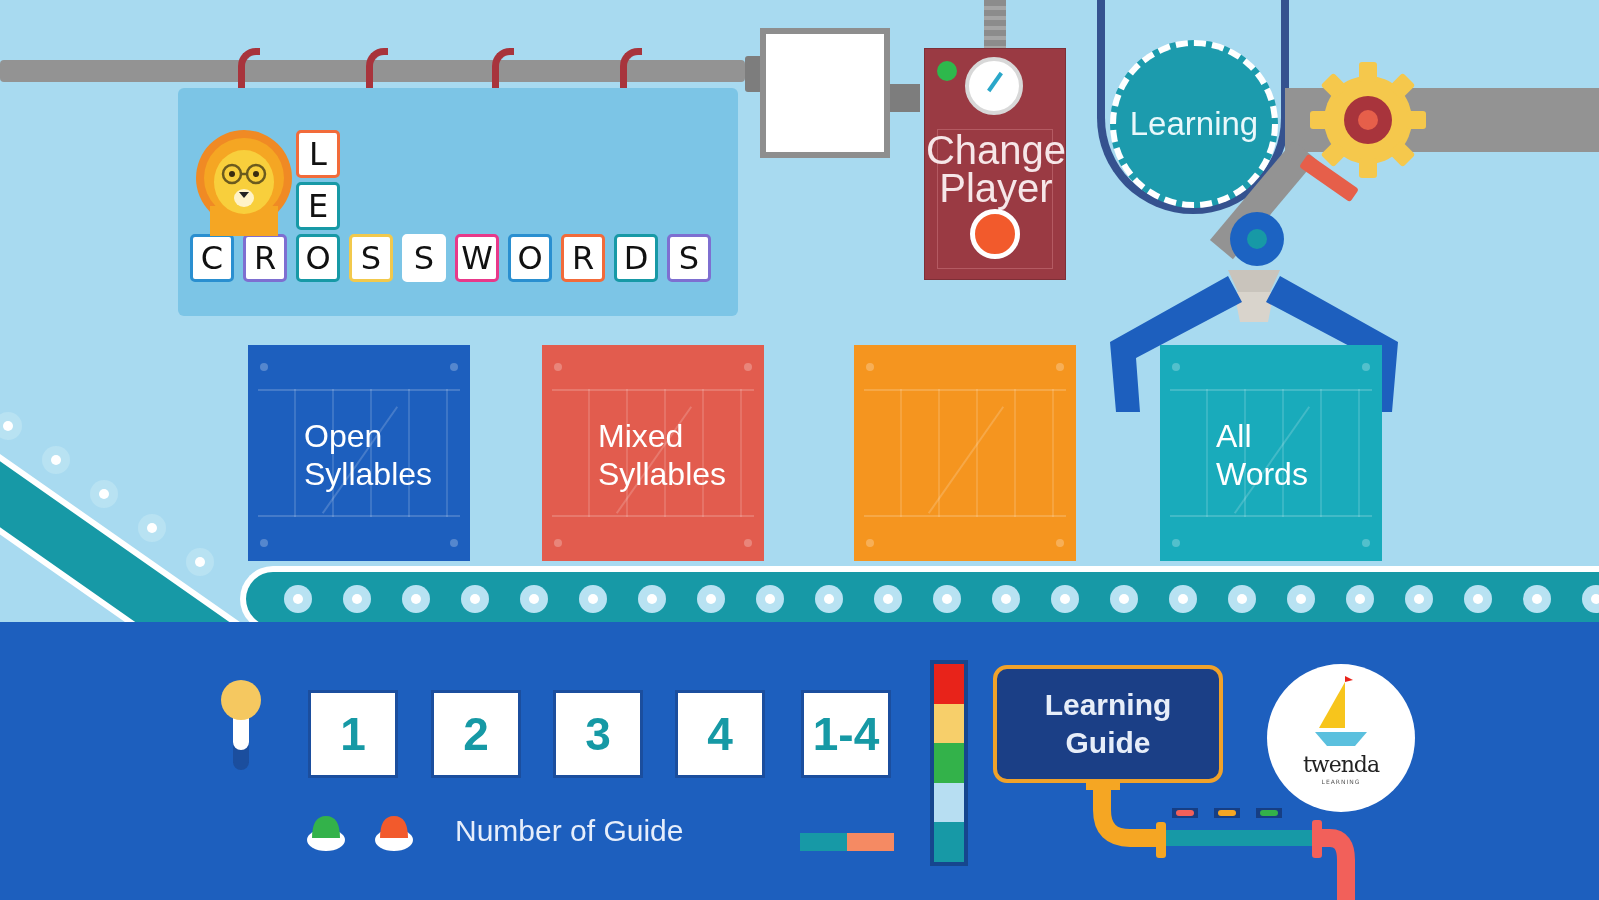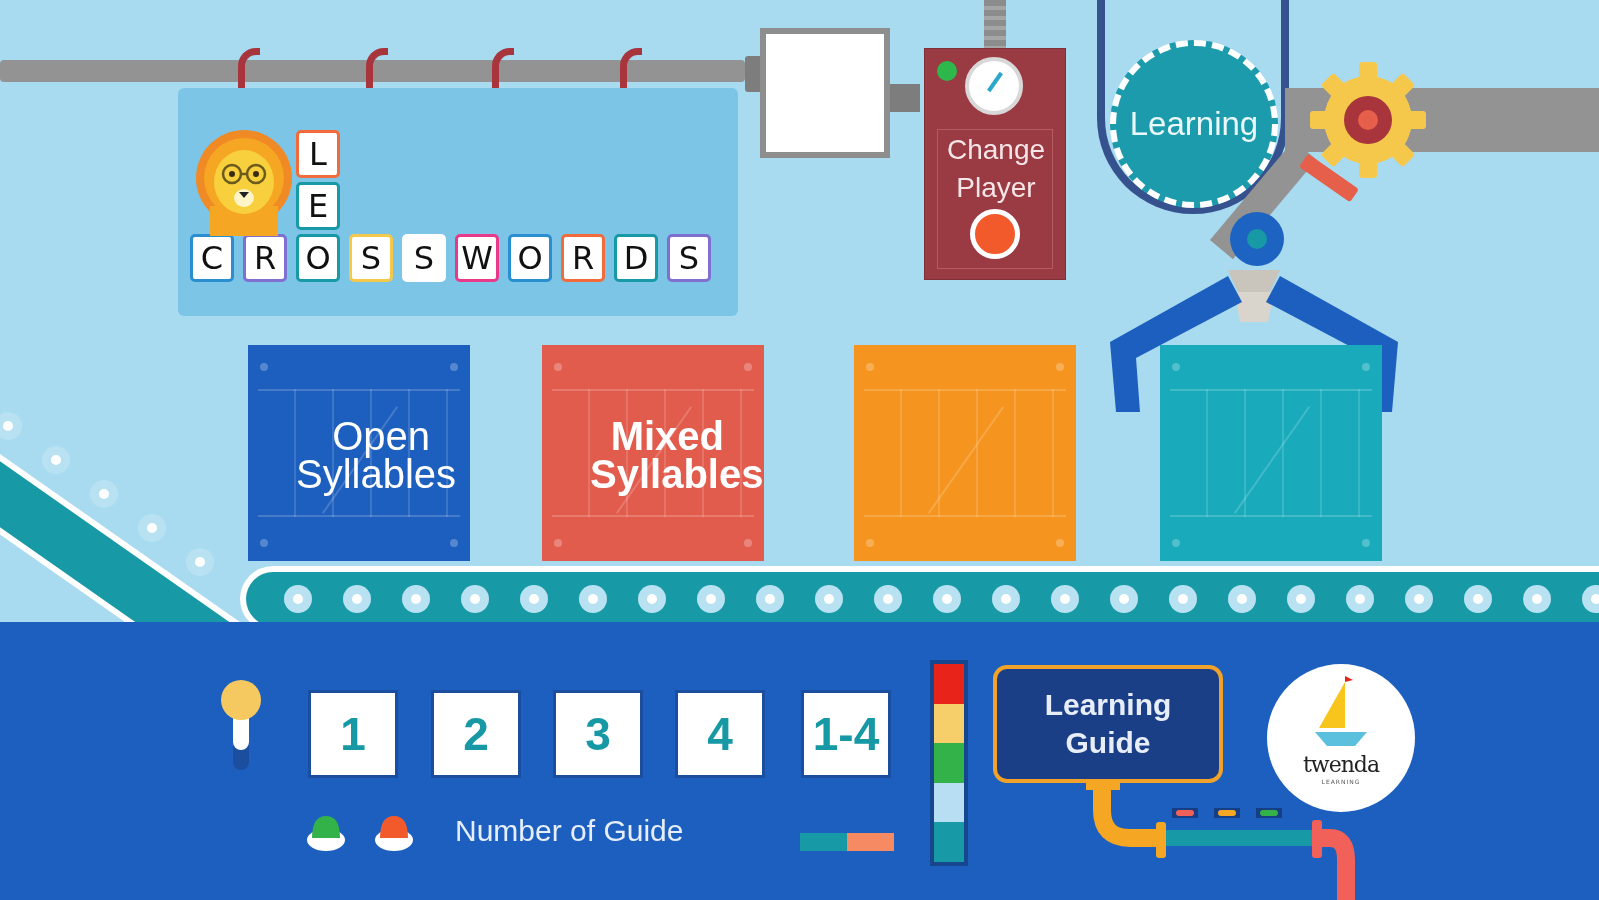--- a/index.html
+++ b/index.html
@@ -13,38 +13,38 @@
   .connector{left:745px;top:56px;width:18px;height:36px;background:#7d7d7d;border-radius:3px;}
   .connector2{left:890px;top:84px;width:30px;height:28px;background:#7d7d7d;}
   
   .logo-panel{left:178px;top:88px;width:560px;height:228px;background:#7cc5e6;border-radius:6px;}
   .lion{left:192px;top:126px;width:106px;height:110px;}
   .tile{position:absolute;width:44px;height:48px;background:#fff;border:3px solid #2a8fd0;border-radius:5px;box-sizing:border-box;display:flex;align-items:center;justify-content:center;font-family:"DejaVu Sans",sans-serif;font-size:32px;color:#111;}
   
   .cp-stem{left:984px;top:0;width:22px;height:52px;background:repeating-linear-gradient(#8c8c8c 0 6px,#a5a5a5 6px 10px);}
   .cp-box{left:924px;top:48px;width:142px;height:232px;background:#9a3a43;border:1px solid #7e2f37;box-sizing:border-box;cursor:pointer;}
   .cp-inner{left:12px;top:80px;width:116px;height:140px;border:1px solid #b45a62;box-sizing:border-box;}
-  .cp-label{left:0;top:82px;width:142px;text-align:center;color:#f6e6e8;font-size:28px;line-height:38px;font-family:"Liberation Sans",sans-serif;}
+  .cp-label{left:0;top:82px;width:142px;text-align:center;color:#f6e6e8;font-size:40px;line-height:38px;font-family:"Liberation Sans",sans-serif;}
   .cp-led{left:12px;top:12px;width:20px;height:20px;border-radius:50%;background:#2eb84c;}
   .cp-gauge{left:40px;top:8px;width:58px;height:58px;border-radius:50%;background:#fff;border:4px solid #d8d8d8;box-sizing:border-box;}
   .cp-needle{left:24px;top:10px;width:4px;height:22px;background:#2aa7c9;transform:rotate(35deg);}
   .cp-btn{left:45px;top:160px;width:50px;height:50px;border-radius:50%;background:#f25a2c;border:5px solid #fff;box-sizing:border-box;}
   
   .chain{left:1097px;top:-20px;width:192px;height:234px;border:8px solid #35528f;border-top:none;border-radius:0 0 96px 96px;box-sizing:border-box;}
   .settings-btn{left:1110px;top:40px;width:168px;height:168px;border-radius:50%;background:#1c9bad;border:6px dashed #fff;box-sizing:border-box;display:flex;align-items:center;justify-content:center;color:#e9f8fb;font-size:33px;cursor:pointer;font-family:"Liberation Sans",sans-serif;}
   
   .pipe-right{left:1285px;top:88px;width:314px;height:64px;background:#939393;}
   .joint{left:1230px;top:212px;width:54px;height:54px;border-radius:50%;background:#1c63c2;}
   .joint-c{left:17px;top:17px;width:20px;height:20px;border-radius:50%;background:#1799a6;}
   
   .crate{position:absolute;top:345px;width:222px;height:216px;cursor:pointer;box-sizing:border-box;overflow:hidden;}
   .crate .slats{position:absolute;left:10px;right:10px;top:44px;bottom:44px;border-top:2px solid rgba(255,255,255,0.18);border-bottom:2px solid rgba(255,255,255,0.18);background:repeating-linear-gradient(90deg,transparent 0 36px,rgba(255,255,255,0.14) 36px 38px);}
   .crate .diag{position:absolute;left:50%;top:50px;width:2px;height:130px;background:rgba(255,255,255,0.18);transform:rotate(35deg);}
   .crate .bolt{position:absolute;width:8px;height:8px;border-radius:50%;background:rgba(255,255,255,0.25);}
-  .crate .lbl{position:absolute;left:8px;right:0;top:72px;text-align:right;color:#fff;font-size:40px;line-height:38px;font-family:"Liberation Sans",sans-serif;}
+  .crate .lbl{position:absolute;left:16px;right:0;top:72px;text-align:left;color:#fff;font-size:32px;line-height:38px;font-family:"Liberation Sans",sans-serif;}
   
   .belt-flat{left:240px;top:566px;width:1380px;height:66px;background:#1799a6;border:6px solid #fff;border-right:none;border-radius:33px 0 0 33px;box-sizing:border-box;}
   .belt-diag{left:-60px;top:412px;width:410px;height:66px;background:#1799a6;border:6px solid #fff;border-radius:33px;box-sizing:border-box;transform-origin:left top;transform:rotate(35deg);}
   .roller{position:absolute;width:28px;height:28px;border-radius:50%;background:#b8e2f2;box-shadow:0 0 0 0 #fff;}
   .roller::after{content:"";position:absolute;left:9px;top:9px;width:10px;height:10px;border-radius:50%;background:#fff;}
   
   .bottom{left:0;top:622px;width:1599px;height:278px;background:#1d5fbe;}
   .lever{left:218px;top:680px;width:46px;height:90px;}
   .num-btn{position:absolute;top:690px;width:90px;height:88px;background:#fff;border:3px solid #1b4e9e;box-sizing:border-box;display:flex;align-items:center;justify-content:center;font-size:46px;font-weight:bold;color:#1699a5;cursor:pointer;font-family:"Liberation Sans",sans-serif;}
   .dot-btn{position:absolute;top:812px;width:40px;height:40px;cursor:pointer;}
@@ -157,37 +157,38 @@
       <div class="bolt" style="right:12px;bottom:14px"></div>
       <div class="lbl" style="padding: 0px 40px;">Open Syllables</div>
     </div>
     <div class="crate" style="left: 542px; background: rgb(226, 92, 78);">
       <div class="slats"></div>
       <div class="diag"></div>
       <div class="bolt" style="left:12px;top:18px"></div>
       <div class="bolt" style="right:12px;top:18px"></div>
       <div class="bolt" style="left:12px;bottom:14px"></div>
       <div class="bolt" style="right:12px;bottom:14px"></div>
-      <div class="lbl" style="padding: 0px 40px; font-weight: bold;">Mixed Syllables</div>
+      <div class="lbl" style="padding: 0px 40px;">Mixed Syllables</div>
     </div>
     <div class="crate" style="left: 854px; background: rgb(245, 149, 31);">
       <div class="slats"></div>
       <div class="diag"></div>
       <div class="bolt" style="left:12px;top:18px"></div>
       <div class="bolt" style="right:12px;top:18px"></div>
       <div class="bolt" style="left:12px;bottom:14px"></div>
       <div class="bolt" style="right:12px;bottom:14px"></div>
     </div>
     <div class="crate" style="left: 1160px; background: rgb(25, 171, 187);">
       <div class="slats"></div>
       <div class="diag"></div>
       <div class="bolt" style="left:12px;top:18px"></div>
       <div class="bolt" style="right:12px;top:18px"></div>
       <div class="bolt" style="left:12px;bottom:14px"></div>
       <div class="bolt" style="right:12px;bottom:14px"></div>
+      <div class="lbl" style="padding: 0px 40px;">All Words</div>
     </div>
   </div>
 
 <div class="abs belt-diag"></div>
 <div class="abs belt-flat"></div>
 <div id="rollers">
     <div class="roller abs" style="left: 284px; top: 585px;"></div>
     <div class="roller abs" style="left: 343px; top: 585px;"></div>
     <div class="roller abs" style="left: 402px; top: 585px;"></div>
     <div class="roller abs" style="left: 461px; top: 585px;"></div>

